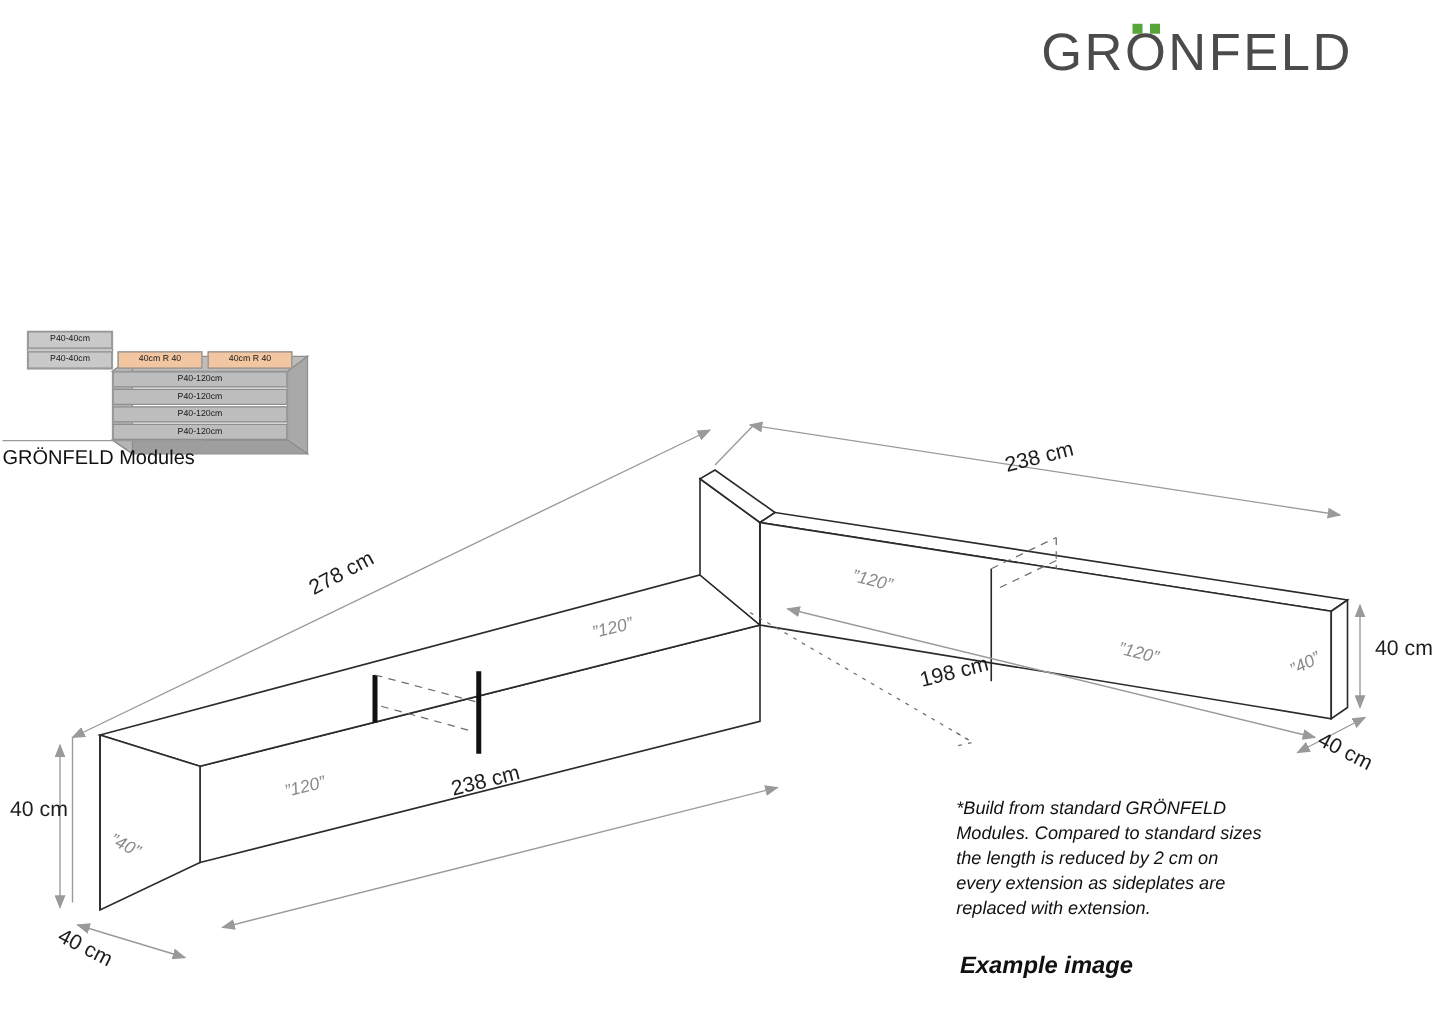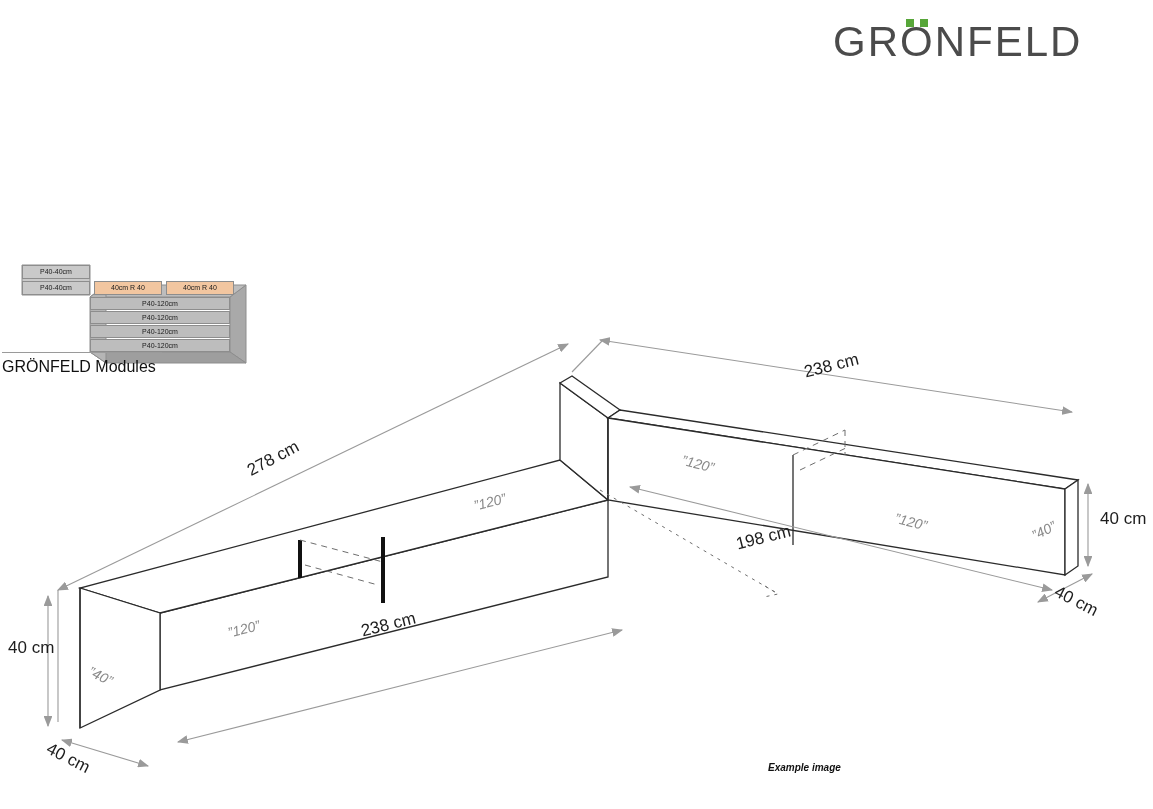--- a/index.html
+++ b/index.html
@@ -116,21 +116,21 @@
     width: 245px;
     font-size: 14.5px;
     line-height: 20px;
     font-style: italic;
     color: #111;
   }
   .note-example {
     position: absolute;
     left: 768px;
     top: 762px;
-    font-size: 10px;
+    font-size: 19px;
     font-style: italic;
     font-weight: bold;
     color: #111;
     white-space: nowrap;
   }
 </style>
 </head>
 <body>
 
 <div id="page">
@@ -253,15 +253,16 @@
 
   <div id="panel-labels">
       <div class="panel-label" style="left: 226px; top: 625px; transform: rotate(-14deg); transform-origin: left top;">”120”</div>
       <div class="panel-label" style="left: 93px; top: 663px; transform: rotate(27deg); transform-origin: left top;">”40”</div>
       <div class="panel-label" style="left: 472px; top: 498px; transform: rotate(-14deg); transform-origin: left top;">”120”</div>
       <div class="panel-label" style="left: 684px; top: 452px; transform: rotate(14deg); transform-origin: left top;">”120”</div>
       <div class="panel-label" style="left: 897px; top: 510px; transform: rotate(14deg); transform-origin: left top;">”120”</div>
       <div class="panel-label" style="left: 1029px; top: 529px; transform: rotate(-27deg); transform-origin: left top;">”40”</div>
     </div>
 
+  <div class="note">*Build from standard GRÖNFELD Modules. Compared to standard sizes the length is reduced by 2 cm on every extension as sideplates are replaced with extension.</div>
   <div class="note-example">Example image</div>
 
 </div>
 
 </body></html>

